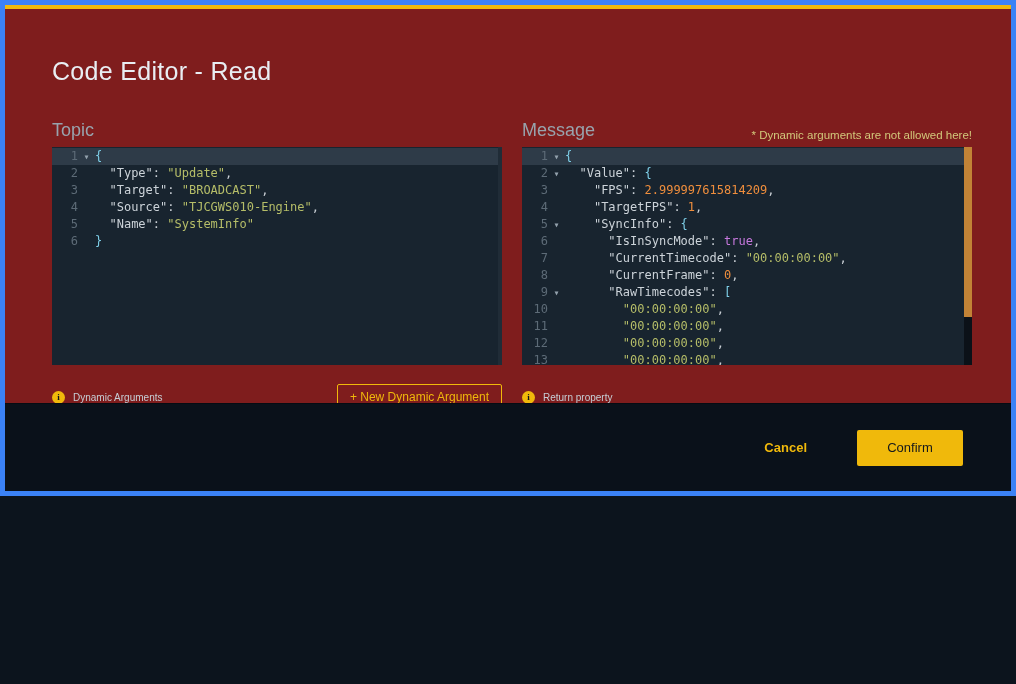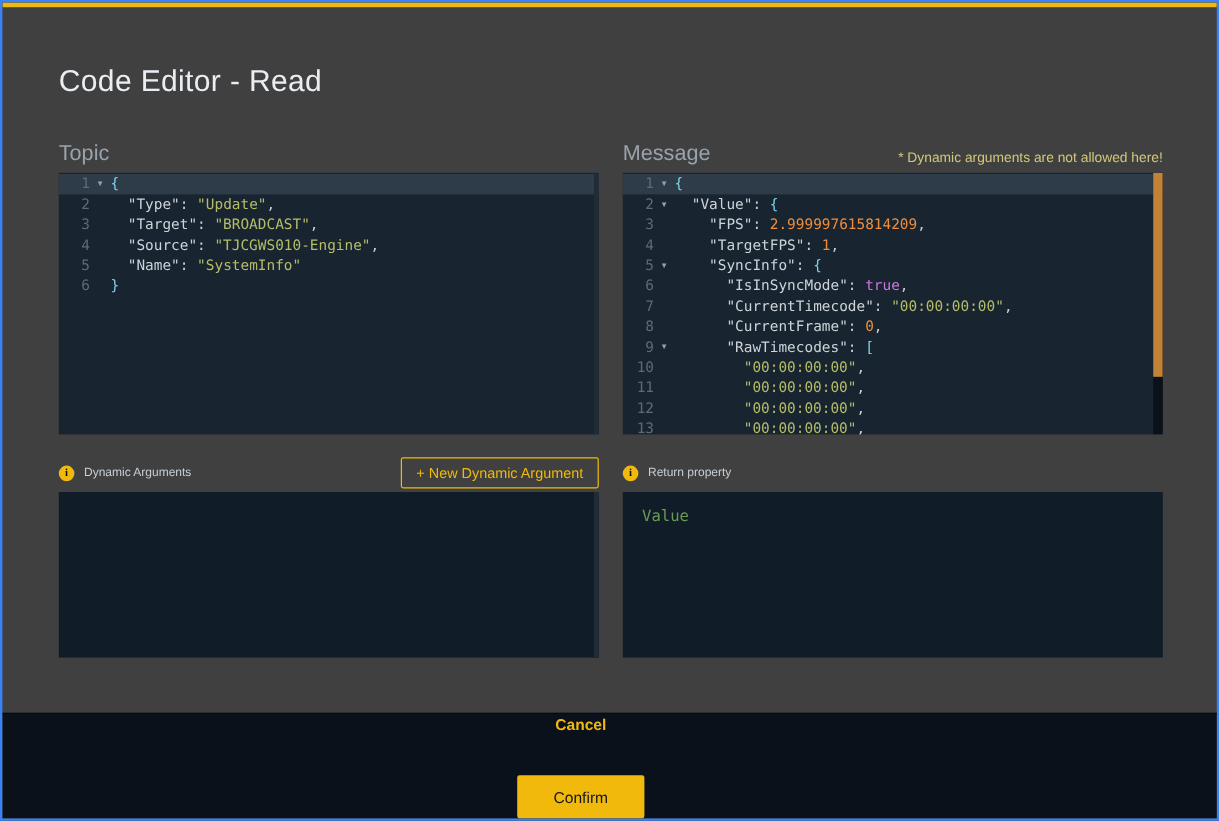--- a/index.html
+++ b/index.html
@@ -1,20 +1,20 @@
 <!DOCTYPE html>
 <html><head>
 <meta charset="utf-8">
 <style>
   * { margin:0; padding:0; box-sizing:border-box; }
   html,body { width:1016px; height:684px; }
   body { font-family:"Liberation Sans",sans-serif; background:#0c141d; overflow:hidden; }
 
-  .app { position:relative; width:1016px; height:684px; background:#404040;
-         border:2px solid #3b82f6; overflow:hidden; }
+  .app { position:relative; width:1016px; height:496px; background:#7f1d1d;
+         border:5px solid #3b82f6; overflow:hidden; }
 
   .accent-bar { height:4px; background:#f0b90b; }
 
   .title { margin:48px 0 0 47px; font-size:25px; line-height:29px; font-weight:400;
            color:#e9eef3; letter-spacing:.3px; }
 
   .editors-row { display:flex; gap:20px; margin:40px 47px 0 47px; }
   .col { width:450px; }
 
   .editor-header { display:flex; justify-content:space-between; align-items:flex-end;
@@ -55,21 +55,21 @@
   .outline-btn { height:26px; padding:0 12px; background:transparent; border:1px solid #f0b90b;
                  border-radius:2px; color:#f0b90b; font-size:12px; font-family:"Liberation Sans",sans-serif;
                  cursor:pointer; display:inline-flex; align-items:center; }
 
   .panel { position:relative; width:450px; height:138px; background:#101c27; }
   .panel-value { position:absolute; top:13px; left:16px; color:#6a9955;
                  font-family:"DejaVu Sans Mono",monospace; font-size:13px; }
 
   .footer { position:absolute; left:0; right:0; bottom:0; height:88px; background:#0a111a;
             border-top:1px solid #060b12; display:flex; align-items:center;
-            justify-content:flex-end; gap:35px; padding-right:48px;flex-direction:column; }
+            justify-content:flex-end; gap:50px; padding-right:48px; }
   .cancel-btn { background:none; border:none; color:#f0b90b; font-size:13px; font-weight:bold;
                 font-family:"Liberation Sans",sans-serif; cursor:pointer; }
   .confirm-btn { width:106px; height:36px; background:#f0b90b; border:none; border-radius:2px;
                  color:#14181d; font-size:13px; font-weight:normal;
                  font-family:"Liberation Sans",sans-serif; cursor:pointer; }
 </style>
 </head>
 <body>
 
 <div class="app">

